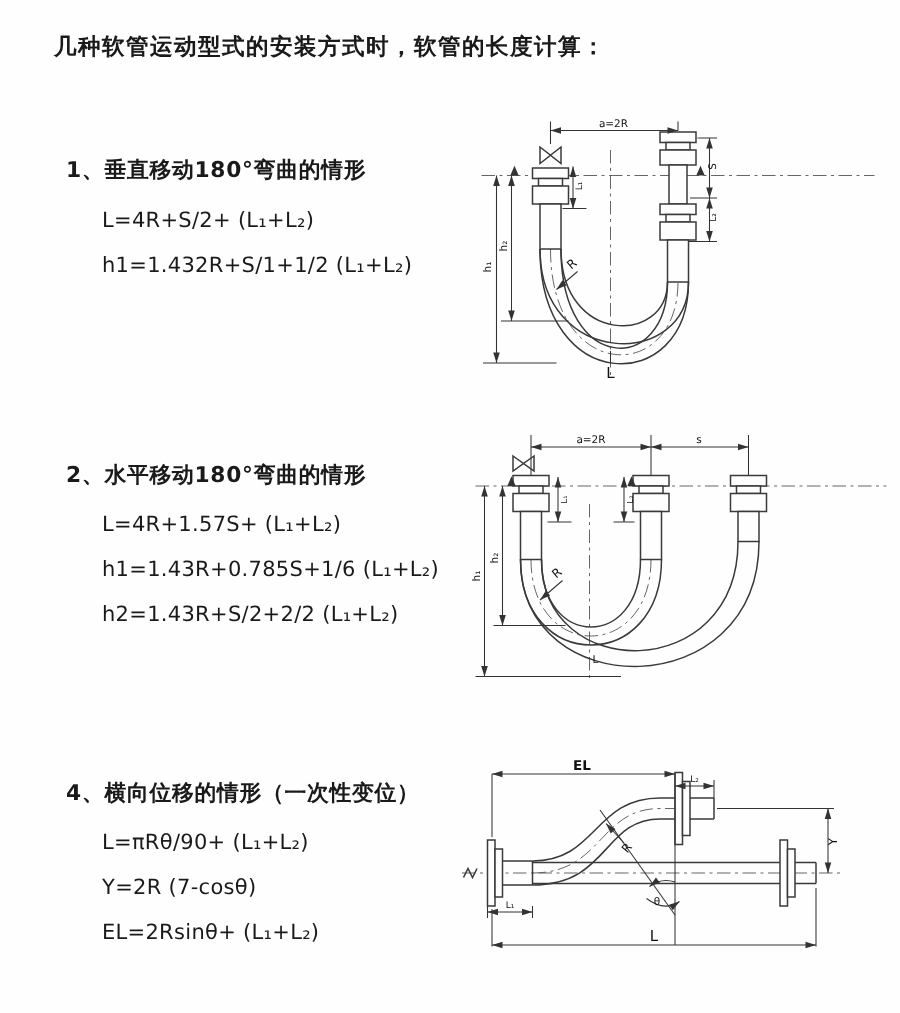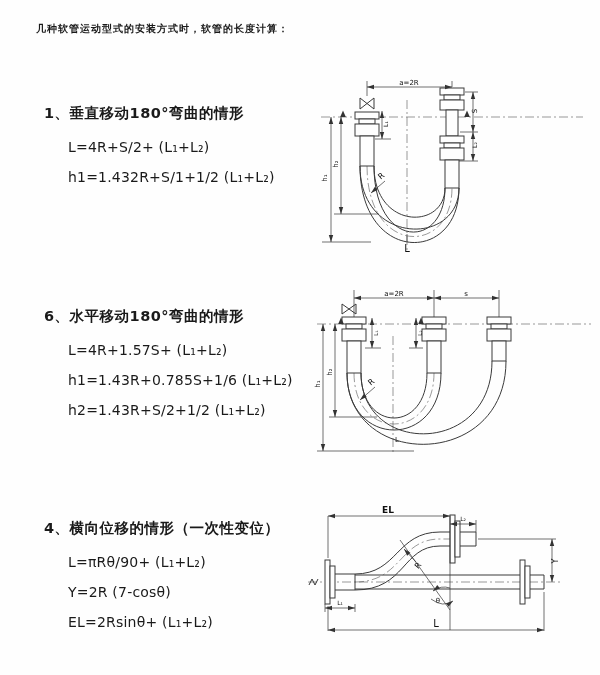--- a/index.html
+++ b/index.html
@@ -4,21 +4,21 @@
 <style>
   html,body{margin:0;padding:0;}
   body{
     width:600px;height:675px;position:relative;overflow:hidden;
     background:#fefefe;
     font-family:"DejaVu Sans","Liberation Sans",sans-serif;
     color:#1a1a1a;
   }
   .title{
     position:absolute;left:36px;top:22px;
-    font-size:10px;font-weight:600;letter-spacing:1px;white-space:nowrap;
+    font-size:15px;font-weight:600;letter-spacing:1px;white-space:nowrap;
   }
   .formula-block{position:absolute;left:44px;width:270px;}
   .formula-block h2{
     margin:0 0 9px 0;font-size:14.5px;font-weight:700;letter-spacing:.5px;white-space:nowrap;
   }
   .formula-block .f{
     margin-left:24px;line-height:30px;font-size:14px;font-weight:500;
     letter-spacing:.2px;white-space:nowrap;
   }
   .diag{position:absolute;}
@@ -38,24 +38,24 @@
 
 <div class="title">几种软管运动型式的安装方式时，软管的长度计算：</div>
 
 <section class="formula-block" style="top:104px">
   <h2>1、垂直移动180°弯曲的情形</h2>
   <div class="f">L=4R+S/2+ (L₁+L₂)</div>
   <div class="f">h1=1.432R+S/1+1/2 (L₁+L₂)</div>
 </section>
 
 <section class="formula-block" style="top:307px">
-  <h2>6、水平移动180°弯曲的情形</h2>
+  <h2>2、水平移动180°弯曲的情形</h2>
   <div class="f">L=4R+1.57S+ (L₁+L₂)</div>
   <div class="f">h1=1.43R+0.785S+1/6 (L₁+L₂)</div>
-  <div class="f">h2=1.43R+S/2+1/2 (L₁+L₂)</div>
+  <div class="f">h2=1.43R+S/2+2/2 (L₁+L₂)</div>
 </section>
 
 <section class="formula-block" style="top:519px">
   <h2>4、横向位移的情形（一次性变位）</h2>
   <div class="f">L=πRθ/90+ (L₁+L₂)</div>
   <div class="f">Y=2R (7-cosθ)</div>
   <div class="f">EL=2Rsinθ+ (L₁+L₂)</div>
 </section>
 
 <svg class="diag" style="left:309px;top:74px" width="290" height="180" viewBox="0 0 290 180">

